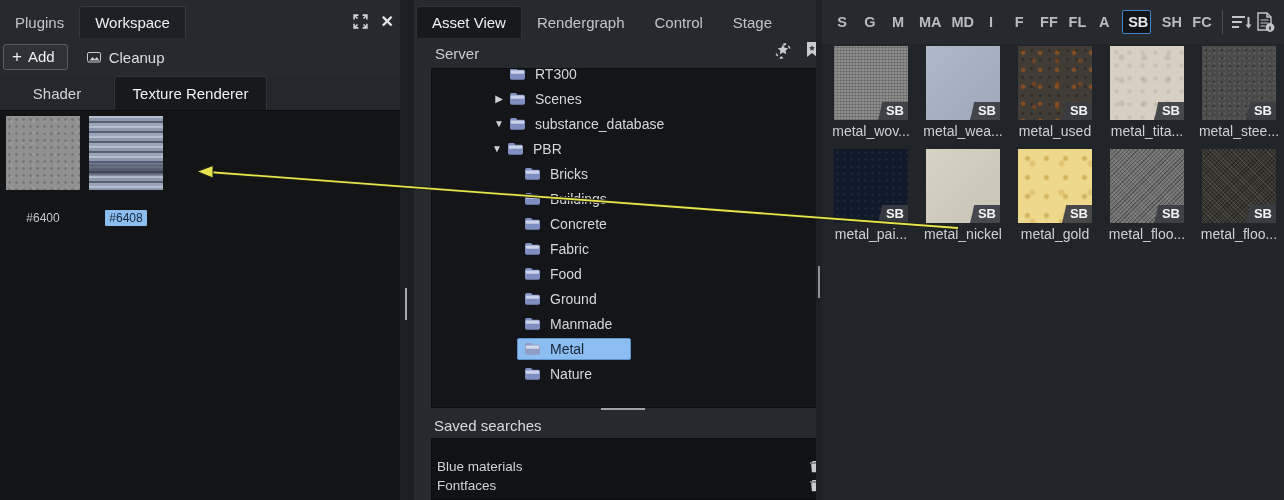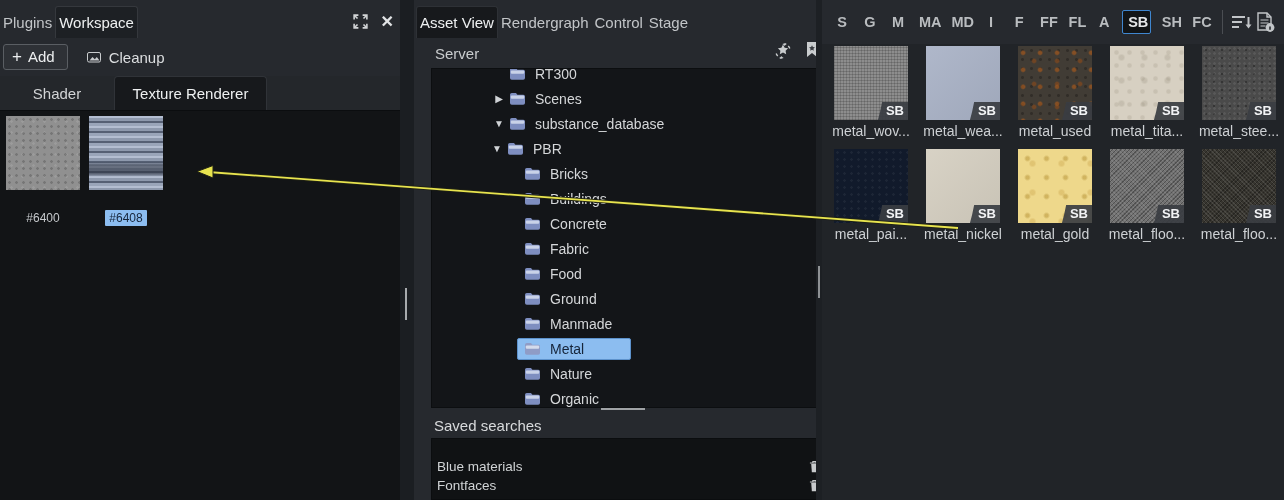--- a/index.html
+++ b/index.html
@@ -3,21 +3,21 @@
 <meta charset="utf-8">
 <style>
   * { margin:0; padding:0; box-sizing:border-box; }
   html,body { background:#101214; }
   body { font-family:"Liberation Sans", sans-serif; }
   .app { position:relative; width:1284px; height:500px; background:#26292e; overflow:hidden; color:#d5d7d9; }
 
   
   .left-panel { position:absolute; left:0; top:0; width:400px; height:500px; background:#26292e; }
   .lp-tabbar { position:relative; height:38px; display:flex; align-items:flex-end; }
-  .tab { padding:7px 3px; font-size:15px; color:#c2c5c8; cursor:default; white-space:nowrap; }
+  .tab { padding:7px 15px; font-size:15px; color:#c2c5c8; cursor:default; white-space:nowrap; }
   .tab.active { background:#1d2024; color:#eef0f1; border:1px solid #35383d; border-bottom:none; border-radius:3px 3px 0 0; }
   .lp-winbtns { position:absolute; right:6px; top:12px; display:flex; gap:12px; align-items:center; }
   .lp-toolbar { height:38px; display:flex; align-items:center; gap:12px; padding:0 3px; }
   .btn-add { display:flex; align-items:center; gap:6px; border:1px solid #5a5e63; background:#2e3136; border-radius:3px; padding:3px 12px 4px 8px; color:#eceeef; font-size:15px; }
   .btn-flat { display:flex; align-items:center; gap:7px; color:#dcdee0; font-size:15px; padding:3px 6px; }
   .lp-subtabs { height:34px; display:flex; background:#24272b; }
   .subtab { display:flex; align-items:center; justify-content:center; font-size:15px; color:#d2d4d6; width:114px; }
   .subtab.active { width:153px; background:#17191c; color:#eef0f1; border:1px solid #303338; border-bottom:none; border-radius:4px 4px 0 0; }
   .lp-content { position:absolute; top:110px; left:0; right:0; bottom:0; background:#121416; border-top:1px solid #0b0d0f; }
   .cards { display:flex; gap:9px; padding:5px 6px; align-items:flex-start; }
@@ -298,29 +298,20 @@
             </span>
           </div>
           <div class="tree-row lvl3">
             <span class="f-icon">
                 <svg width="17" height="13" viewBox="0 0 17 13">
                   <path d="M1 2.8Q1 1 2.8 1H7l1.4 1.8h6Q16 2.8 16 4.6V11q0 1.8-1.8 1.8H2.8Q1 12.8 1 11z" fill="#7e8ec0"></path>
                   <rect x="1.8" y="3.6" width="13.4" height="3.2" rx="1" fill="#c9d2e8"></rect>
                 </svg>
               </span>
             <span class="label">Nature</span>
-          </div>
-          <div class="tree-row lvl3">
-            <span class="f-icon">
-                <svg width="17" height="13" viewBox="0 0 17 13">
-                  <path d="M1 2.8Q1 1 2.8 1H7l1.4 1.8h6Q16 2.8 16 4.6V11q0 1.8-1.8 1.8H2.8Q1 12.8 1 11z" fill="#7e8ec0"></path>
-                  <rect x="1.8" y="3.6" width="13.4" height="3.2" rx="1" fill="#c9d2e8"></rect>
-                </svg>
-              </span>
-            <span class="label">Organic</span>
           </div>
         </div>
         <div class="tree-scroll-track">
           <div class="tree-scroll-thumb"></div>
         </div>
       </div>
 
       <div class="hsplit-handle"></div>
 
       <div class="saved-header">

